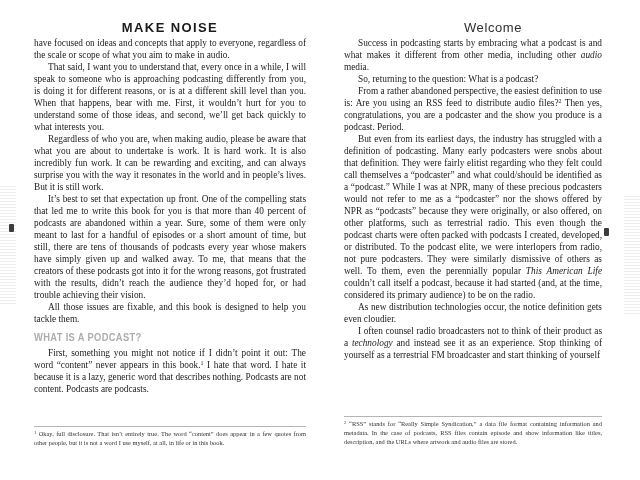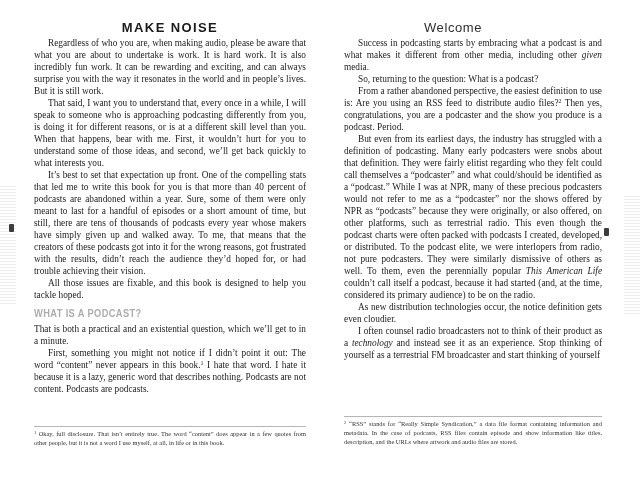--- a/index.html
+++ b/index.html
@@ -10,21 +10,21 @@
     overflow:hidden;
   }
   .spread { position:relative; width:640px; height:480px; background:#ffffff; }
 
   .running-head {
     position:absolute; top:20px;
     font-family:"Liberation Sans", sans-serif;
     font-size:13px; text-align:center; color:#1a1a1a;
   }
   .running-head.rh-left  { left:34px;  width:272px; font-weight:bold; letter-spacing:1.4px; }
-  .running-head.rh-right { left:324px; width:258px; font-weight:normal; letter-spacing:0.6px; color:#2e2e2e; }
+  .running-head.rh-right { left:364px; width:258px; font-weight:normal; letter-spacing:0.6px; color:#2e2e2e; }
 
   .col {
     position:absolute; top:37px;
     font-size:9.3px; line-height:12px; color:#222222;
     text-align:justify;
   }
   .col.col-left  { left:34px;  width:272px; }
   .col.col-right { left:344px; width:258px; }
 
   .col p { text-indent:14px; }
@@ -78,31 +78,31 @@
 
   <div class="edge edge-left"></div>
   <div class="edge edge-right"></div>
   <div class="tab-marker tm-left"></div>
   <div class="tab-marker tm-right"></div>
 
   <div class="running-head rh-left">MAKE NOISE</div>
   <div class="running-head rh-right">Welcome</div>
 
   <div class="col col-left">
+    <p class="noindent">have focused on ideas and concepts that apply to everyone, regardless of the scale or scope of what you aim to make in audio.</p>
+    <p>That said, I want you to understand that, every once in a while, I will speak to someone who is approaching podcasting differently from you, is doing it for different reasons, or is at a different skill level than you. When that happens, bear with me. First, it wouldn’t hurt for you to understand some of those ideas, and second, we’ll get back quickly to what interests you.</p>
     <p>Regardless of who you are, when making audio, please be aware that what you are about to undertake is work. It is hard work. It is also incredibly fun work. It can be rewarding and exciting, and can always surprise you with the way it resonates in the world and in people’s lives. But it is still work.</p>
-    <p>That said, I want you to understand that, every once in a while, I will speak to someone who is approaching podcasting differently from you, is doing it for different reasons, or is at a different skill level than you. When that happens, bear with me. First, it wouldn’t hurt for you to understand some of those ideas, and second, we’ll get back quickly to what interests you.</p>
     <p>It’s best to set that expectation up front. One of the compelling stats that led me to write this book for you is that more than 40 percent of podcasts are abandoned within a year. Sure, some of them were only meant to last for a handful of episodes or a short amount of time, but still, there are tens of thousands of podcasts every year whose makers have simply given up and walked away. To me, that means that the creators of these podcasts got into it for the wrong reasons, got frustrated with the results, didn’t reach the audience they’d hoped for, or had trouble achieving their vision.</p>
-    <p>All those issues are fixable, and this book is designed to help you tackle hoped.</p>
+    <p>All those issues are fixable, and this book is designed to help you tackle them.</p>
     <h2 class="section-heading">WHAT IS A PODCAST?</h2>
-    <p class="noindent">That is both a practical and an existential question, which we’ll get to in a minute.</p>
     <p><span>First, something you might not notice if I didn’t point it out: The word “content” never appears in this book.</span><sup class="ref">1</sup><span> I hate that word. I hate it because it is a lazy, generic word that describes nothing. Podcasts are not content. Podcasts are podcasts.</span></p>
   </div>
 
   <div class="col col-right">
-    <p><span>Success in podcasting starts by embracing what a podcast is and what makes it different from other media, including other </span><span class="em">given</span><span> media.</span></p>
+    <p><span>Success in podcasting starts by embracing what a podcast is and what makes it different from other media, including other </span><span class="em">audio</span><span> media.</span></p>
     <p>So, returning to the question: What is a podcast?</p>
     <p><span>From a rather abandoned perspective, the easiest definition to use is: Are you using an RSS feed to distribute audio files?</span><sup class="ref">2</sup><span> Then yes, congratulations, you are a podcaster and the show you produce is a podcast. Period.</span></p>
     <p><span>But even from its earliest days, the industry has struggled with a definition of podcasting. Many early podcasters were snobs about that definition. They were fairly elitist regarding who they felt could call themselves a “podcaster” and what could/should be identified as a “podcast.” While I was at NPR, many of these precious podcasters would not refer to me as a “podcaster” nor the shows offered by NPR as “podcasts” because they were originally, or also offered, on other platforms, such as terrestrial radio. This even though the podcast charts were often packed with podcasts I created, developed, or distributed. To the podcast elite, we were interlopers from radio, not pure podcasters. They were similarly dismissive of others as well. To them, even the perennially popular </span><span class="em">This American Life</span><span> couldn’t call itself a podcast, because it had started (and, at the time, considered its primary audience) to be on the radio.</span></p>
     <p>As new distribution technologies occur, the notice definition gets even cloudier.</p>
     <p><span>I often counsel radio broadcasters not to think of their product as a </span><span class="em">technology</span><span> and instead see it as an experience. Stop thinking of yourself as a terrestrial FM broadcaster and start thinking of yourself</span></p>
   </div>
 
   <div class="footnote fn-left"><sup class="ref">1</sup><span> Okay, full disclosure. That isn’t entirely true. The word “content” does appear in a few quotes from other people, but it is not a word I use myself, at all, in life or in this book.</span></div>
   <div class="footnote fn-right"><sup class="ref">2</sup><span> “RSS” stands for “Really Simple Syndication,” a data file format containing information and metadata. In the case of podcasts, RSS files contain episode and show information like titles, description, and the URLs where artwork and audio files are stored.</span></div>
 

